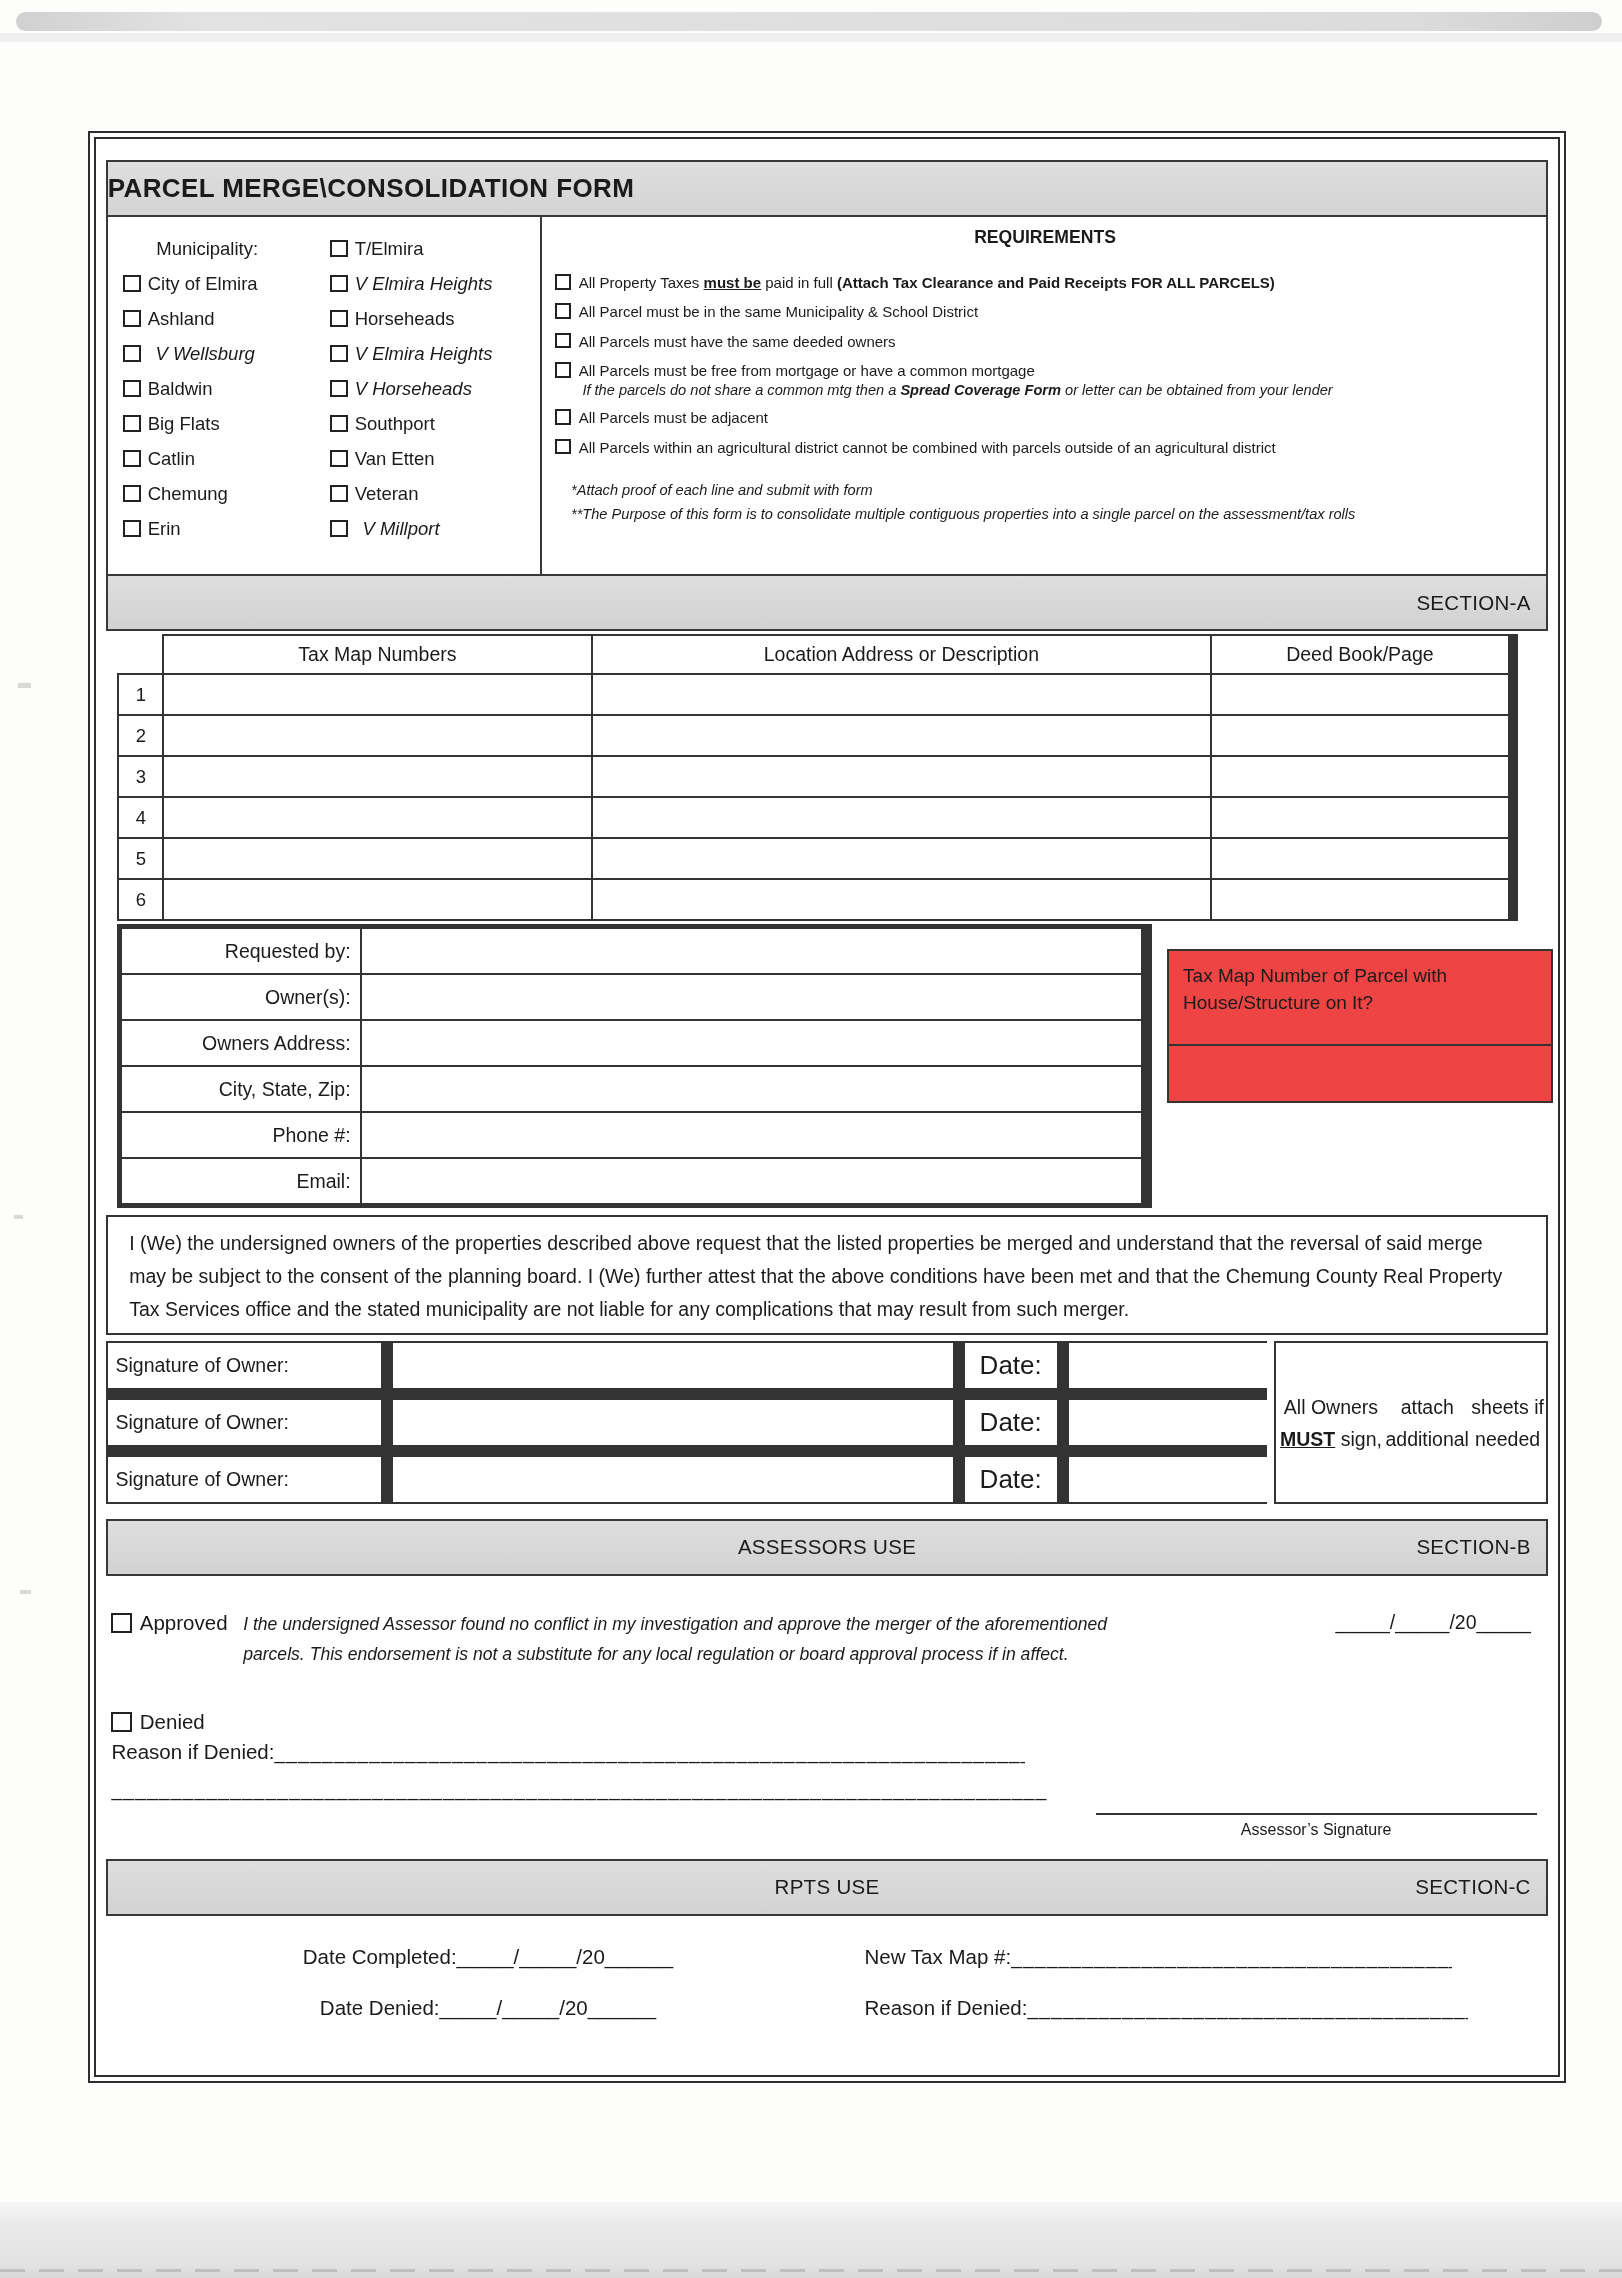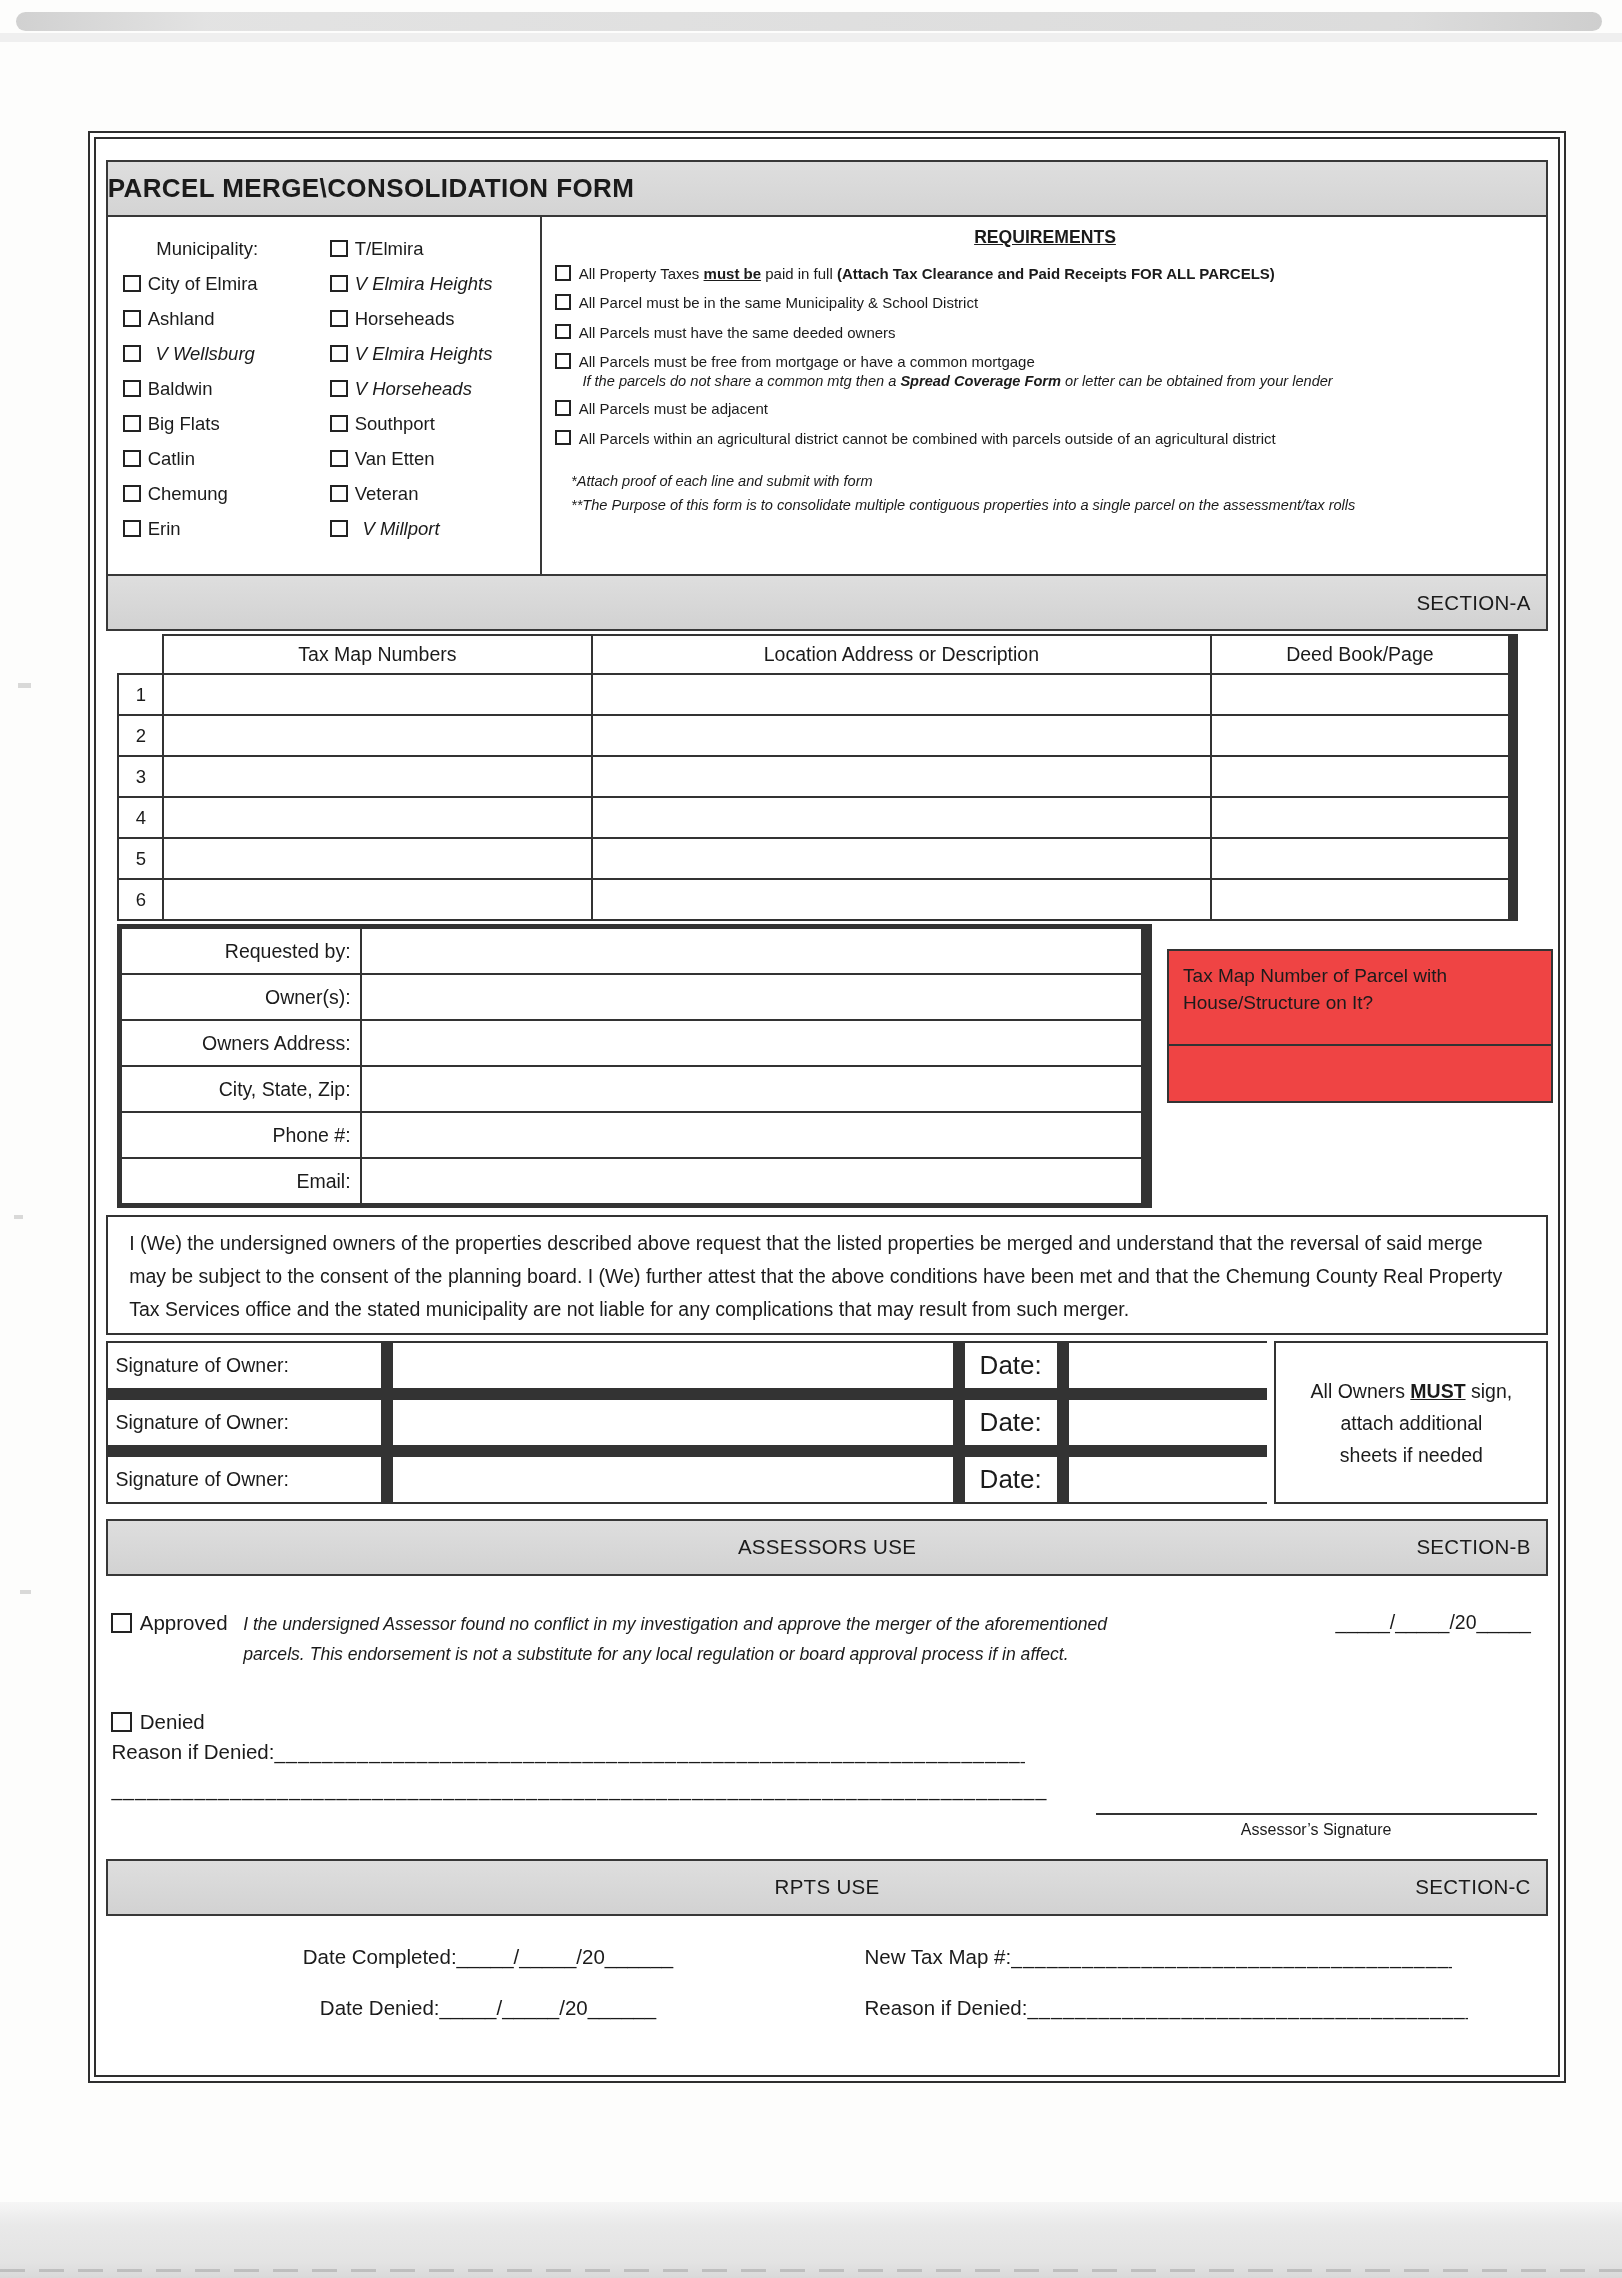--- a/index.html
+++ b/index.html
@@ -35,21 +35,21 @@
   .muni-cols { display:flex; }
   .muni-col1 { width:207px; flex:none; }
   .muni-col2 { flex:1; }
   .m-row { height:35px; display:flex; align-items:center; font-size:18.5px; white-space:nowrap; }
   .m-head { padding-left:33px; }
   .cb   { width:17.6px; height:17.6px; box-sizing:border-box; border:2.4px solid #222; background:#fff;
           margin-right:6.8px; flex:none; }
   .it   { font-style:italic; }
 
   .req-pane { flex:1; box-sizing:border-box; border-left:2px solid #383838; padding:7.8px 11.7px 0 13.7px; }
-  .req-heading { text-align:center; font-weight:bold; font-size:17.6px; text-decoration:underline; margin:2px 0 16px; }
+  .req-heading { text-align:center; font-weight:bold; font-size:17.6px; margin:2px 0 25px; }
   .req-row { display:flex; align-items:flex-start; font-size:15px; line-height:19.5px; margin-bottom:9.8px; }
   .cb-s { width:15.6px; height:15.6px; box-sizing:border-box; border:2px solid #222; background:#fff;
           margin:1px 7.8px 0 0; flex:none; }
   .req-text b.u { text-decoration:underline; }
   .req-note { font-style:italic; font-size:14.6px; margin:-2.9px 0 10.7px 27px; }
   .req-foot1 { font-style:italic; font-size:14.6px; margin:25px 0 0 15.6px; }
   .req-foot2 { font-style:italic; font-size:14.6px; margin:7.8px 0 0 15.6px; }
 
   
   .bar { margin:0 9.8px; height:57px; box-sizing:border-box; border:2px solid #383838;
@@ -85,21 +85,21 @@
           padding:9.8px 21.5px 7.8px; font-size:19.5px; line-height:33px; }
 
   
   .sig-region { margin:5.9px 9.8px 0; display:flex; align-items:stretch; }
   .sig-table { width:1161px; flex:none; display:grid; grid-template-columns:273px 560px 92px 220px;
                gap:12px; background:#333; padding:2px; box-sizing:border-box; }
   .sgl { background:#fff; height:45px; display:flex; align-items:center; padding-left:7.8px; font-size:19.5px; box-sizing:border-box; }
   .sgv { background:#fff; height:45px; }
   .sgd { background:#fff; height:45px; display:flex; align-items:center; justify-content:center; font-size:26px; }
   .sign-note { flex:1; margin-left:7.8px; box-sizing:border-box; border:2px solid #333;
-               display:flex; flex-direction:column; align-items:center; justify-content:center;
+               display:flex; align-items:center; justify-content:center;
                font-size:19.5px; line-height:32px; text-align:center; }
   .sign-note b { text-decoration:underline; }
 
   
   .assessor { height:283px; box-sizing:border-box; padding:33px 13.7px 0 15.6px; position:relative; }
   .appr-row { display:flex; align-items:flex-start; }
   .cb-l { width:20.5px; height:20.5px; box-sizing:border-box; border:2.4px solid #222; background:#fff;
           margin:3.9px 7.8px 0 0; flex:none; }
   .appr-label { font-size:20.5px; margin-right:15.6px; padding-top:2px; }
   .appr-text { width:887px; font-style:italic; font-size:17.6px; line-height:30px; }

